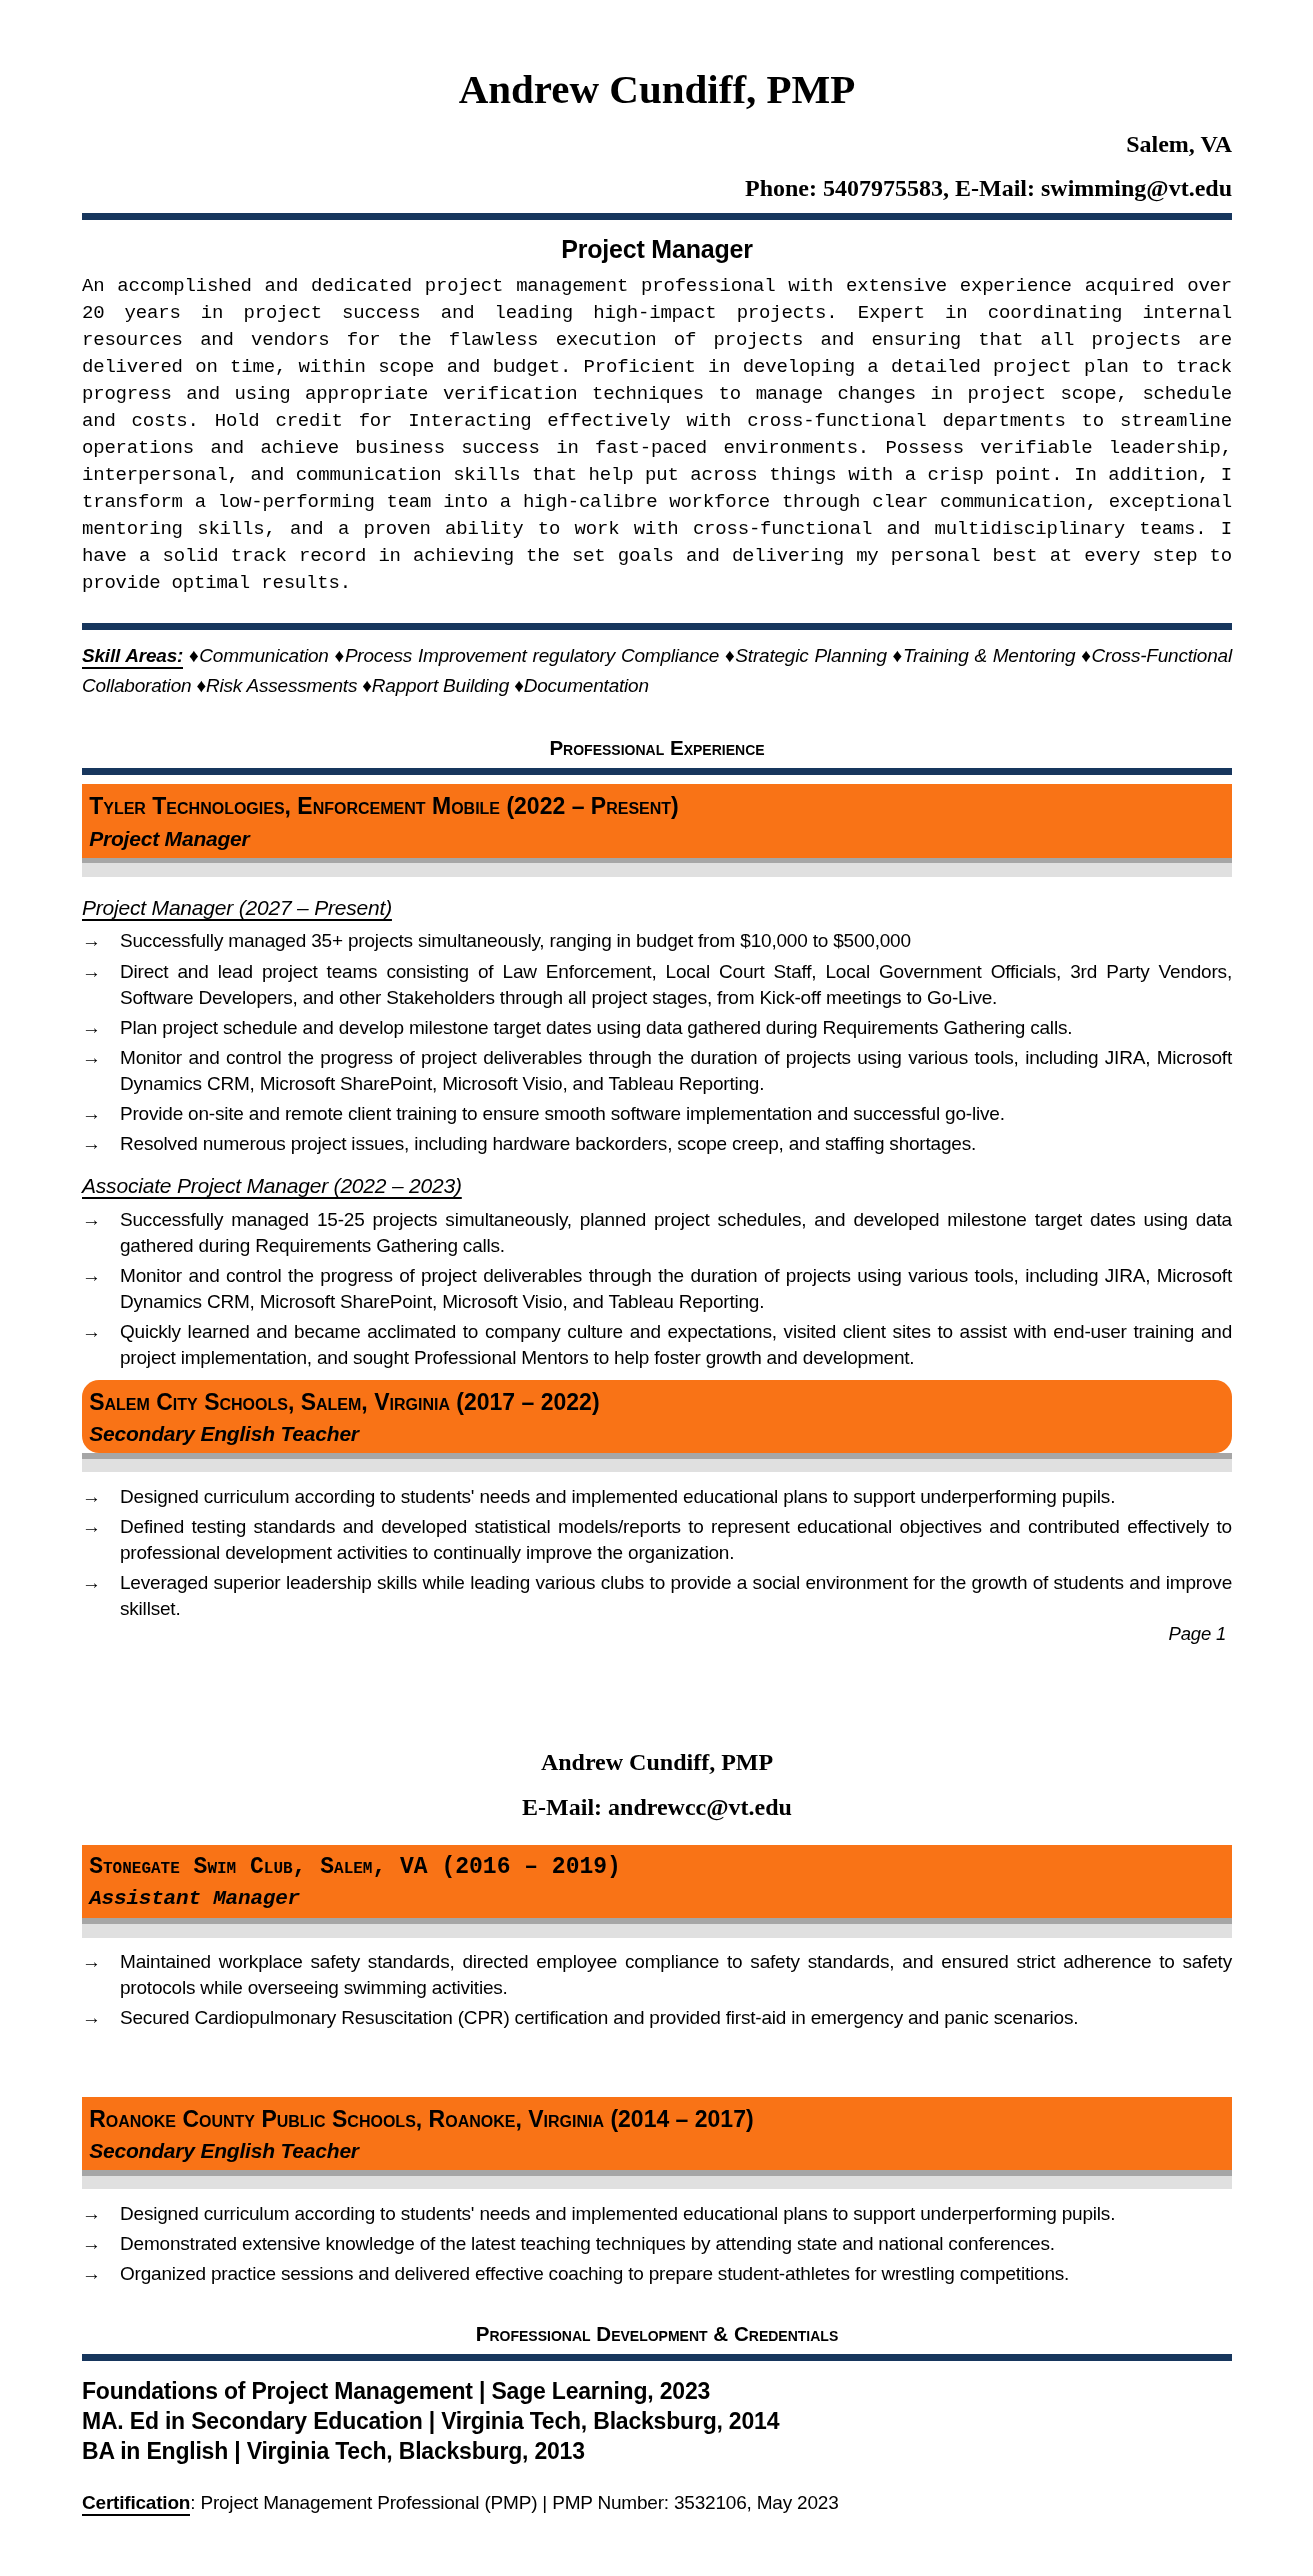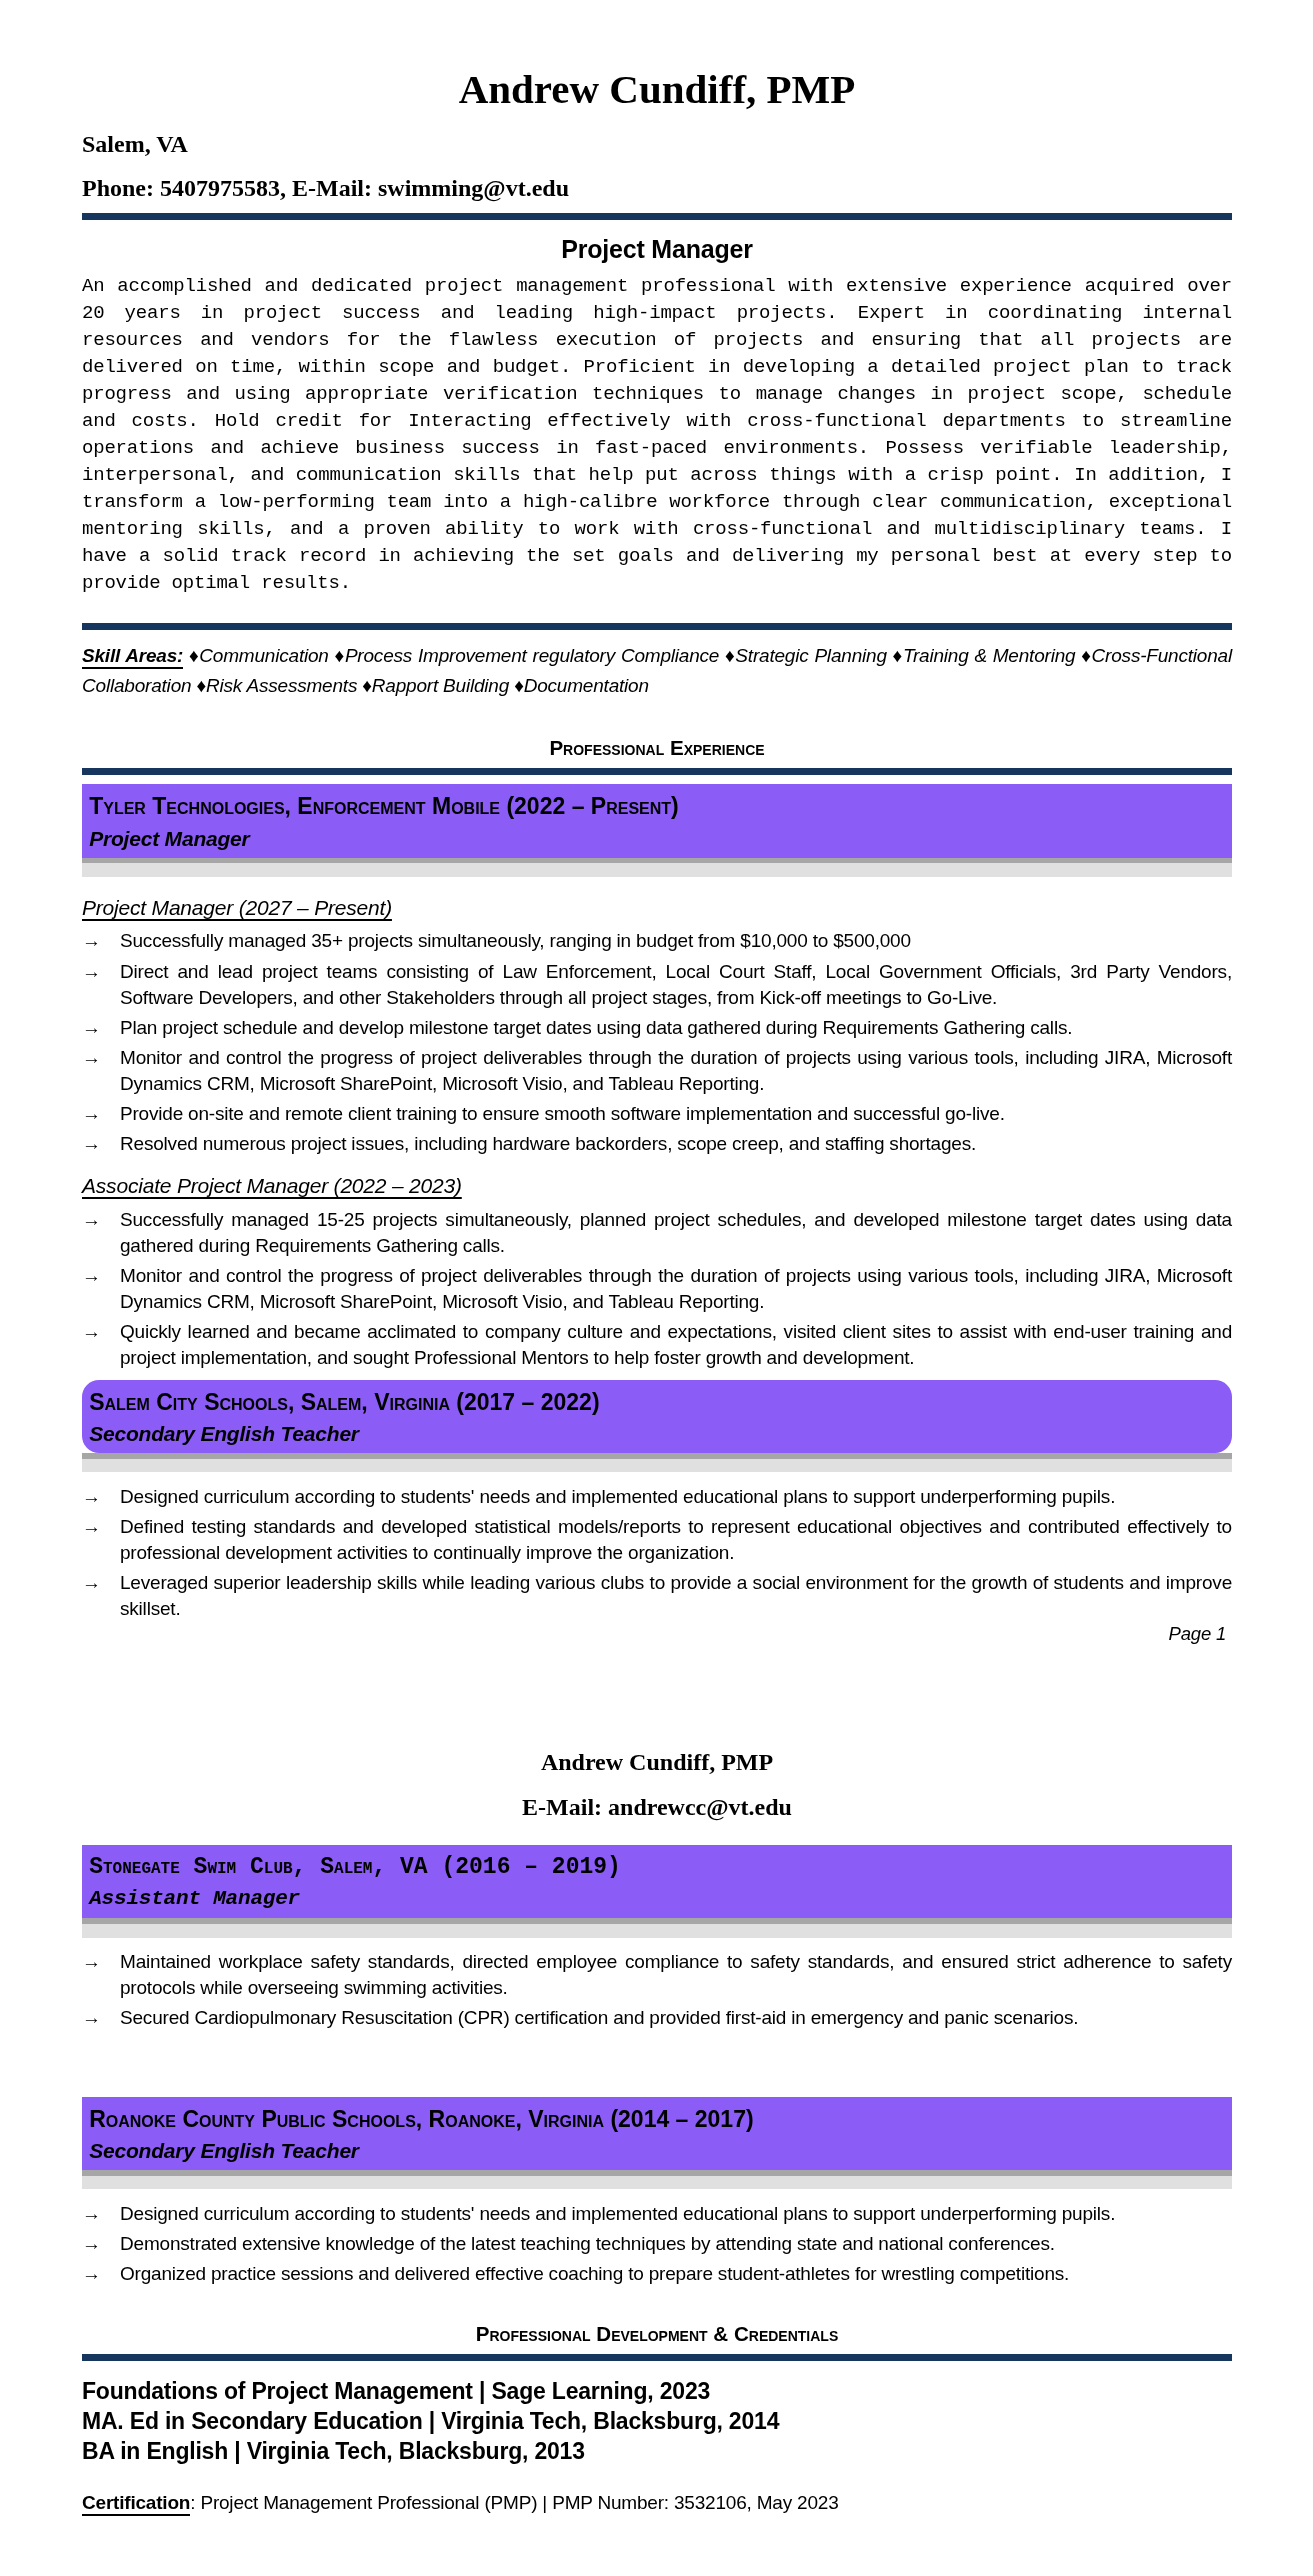--- a/index.html
+++ b/index.html
@@ -8,39 +8,39 @@
     font-family:"Liberation Sans", sans-serif;
     color:#000;
     letter-spacing:-0.2px;
   }
   .page { position:relative; width:1314px; height:1700px; overflow:hidden; background:#fff; }
   .content { margin:0 82px; }
 
   .serif { font-family:"Liberation Serif", serif;margin-top:14px; }
 
   .name { padding-top:49px; font-size:41px; font-weight:bold; text-align:center; line-height:52px; letter-spacing:0; }
-  .subhead { font-size:24px; font-weight:bold; text-align:left; line-height:30px; letter-spacing:0; }
+  .subhead { font-size:24px; font-weight:bold; text-align:right; line-height:30px; letter-spacing:0; }
   .name2 { padding-top:33px; font-size:24px; font-weight:bold; text-align:center; line-height:31px; letter-spacing:0; }
   .subhead2 { font-size:24px; font-weight:bold; text-align:center; line-height:31px; letter-spacing:0; }
 
   .rule-navy { height:7.2px; background:#17365D; margin-top:10.3px; }
   .rule-skills { margin-top:26px; }
   .rule-exp { margin-top:7.2px; }
   .rule-dev { margin-top:7.2px; }
 
   .doc-title { margin-top:13.4px; font-size:25px; font-weight:bold; text-align:center; line-height:31px; }
 
   .summary { margin:8.2px 0 0 0; font-size:19px; line-height:27px; text-align:justify;font-family:Liberation Mono, monospace; }
 
   .skills { margin:10.3px 0 0 0; font-size:19px; font-style:italic; line-height:30px; text-align:justify; }
   .skills-label { font-weight:bold; border-bottom:2.6px solid #000; padding-bottom:1px; }
 
   .h-section { margin-top:33px; font-size:20.6px; font-weight:bold; font-variant:small-caps; text-align:center; line-height:27px; letter-spacing:0; }
 
-  .job-head { margin-top:9.3px; background:#8b5cf6; padding:8.2px 7.2px 5.2px 7.2px; }
+  .job-head { margin-top:9.3px; background:#f97316; padding:8.2px 7.2px 5.2px 7.2px; }
   .company { font-size:23px; font-weight:bold; font-variant:small-caps; line-height:29px; letter-spacing:0; }
   .role { font-size:21px; font-weight:bold; font-style:italic; line-height:28px; margin-top:3.1px; }
   .job-sep { height:5.7px; background:#A6A6A6; }
   .job-tail { height:13.4px; background:#E0E0E0; }
   .job-head.mt { margin-top:9px;border-radius:17px; }
   .job-head.mt2 { margin-top:22px;font-family:Liberation Mono, monospace; }
   .job-head.mt3 { margin-top:66px; }
 
   .subrole { margin-top:17.5px; font-size:21px; font-style:italic; line-height:27px; }
   .subrole > span { text-decoration:underline; text-decoration-thickness:2.1px; text-underline-offset:4.1px; }

